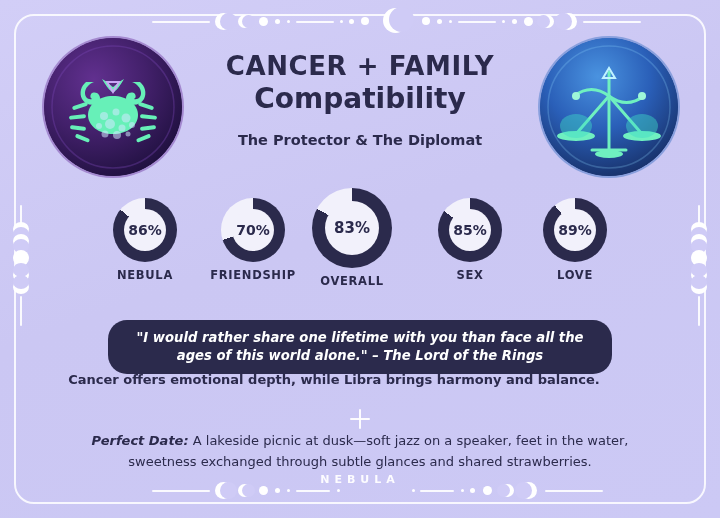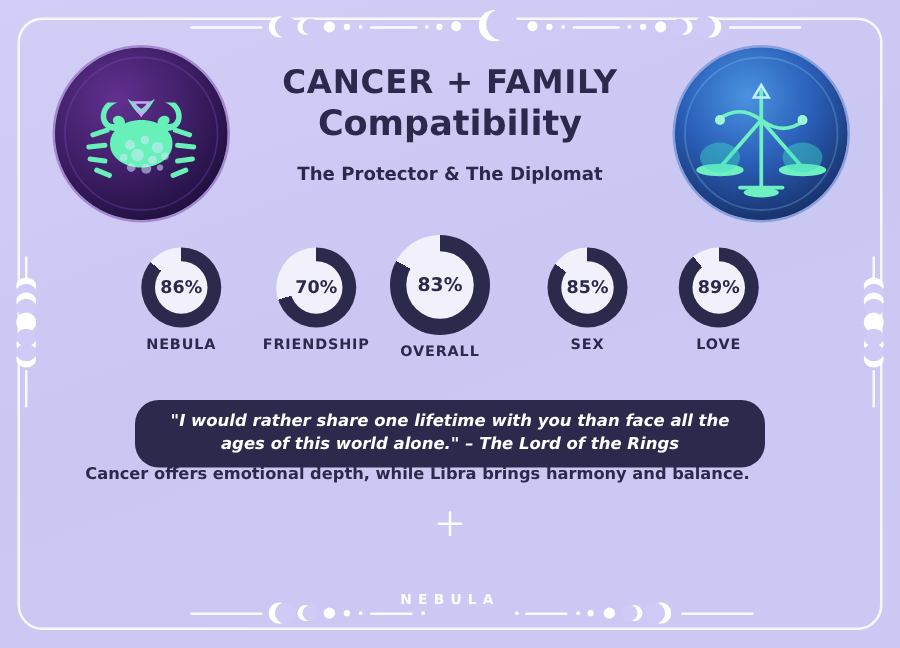--- a/index.html
+++ b/index.html
@@ -287,20 +287,23 @@
   </div>
 
   <div id="quote-banner">
     <div id="quote-text">"I would rather share one lifetime with you than face all the ages of this world alone." – The Lord of the Rings</div>
   </div>
 
   <div id="tagline">Cancer offers emotional depth, while Libra brings harmony and balance.</div>
 
   <div id="sparkle"></div>
 
+  <div id="date-block">
+    <span id="date-label">Perfect Date:</span><span> A lakeside picnic at dusk—soft jazz on a speaker, feet in the water, sweetness exchanged through subtle glances and shared strawberries.</span>
+  </div>
 
   <div id="footer">
     <div class="hline" style="left:152px;top:12px;width:58px;"></div>
     <div class="cres" style="left:215px;top:4px;width:17px;height:17px;">
       <i style="position:absolute;left:5px;top:0;width:17px;height:17px;border-radius:50%;background:#cfcbf6;"></i>
     </div>
     <div class="cres" style="left:238px;top:6px;width:13px;height:13px;">
       <i style="position:absolute;left:4px;top:0;width:13px;height:13px;border-radius:50%;background:#cfcbf6;"></i>
     </div>
     <div class="dot" style="left:259px;top:8px;width:9px;height:9px;"></div>

